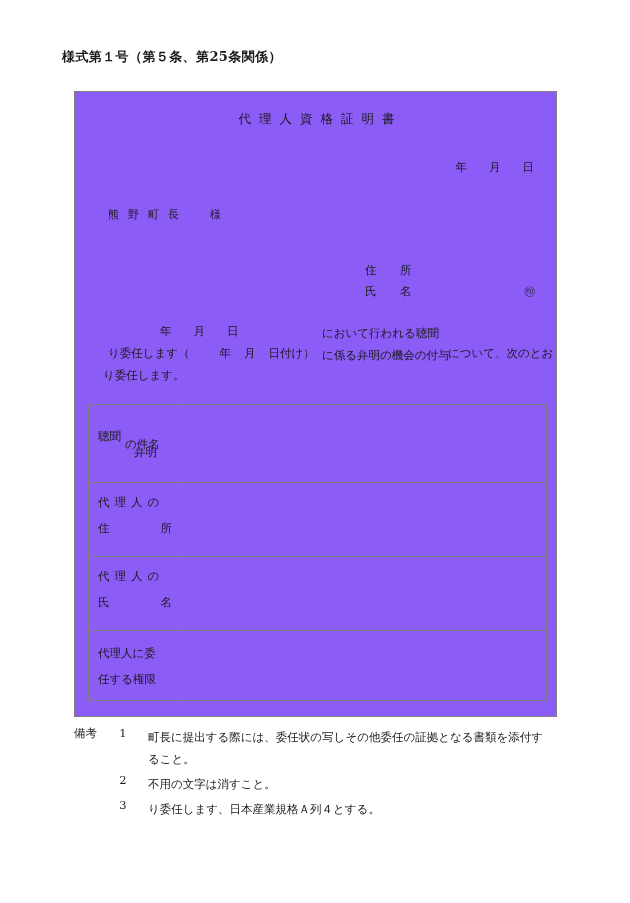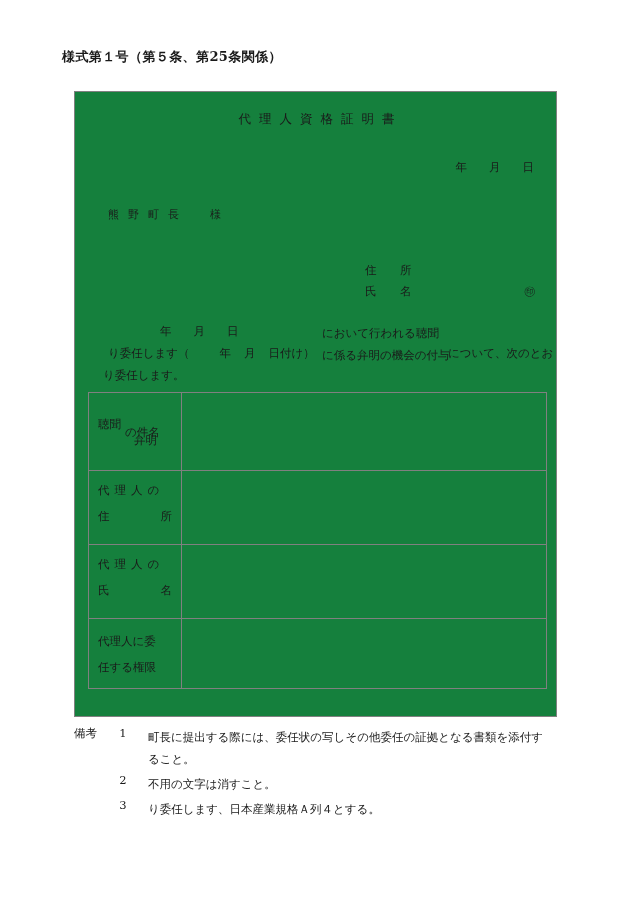--- a/index.html
+++ b/index.html
@@ -37,21 +37,21 @@
 
   
   .outer-box {
     position: absolute;
     left: 74px;
     top: 91px;
     width: 483px;
     height: 626px;
     border: 1px solid #808080;
     box-sizing: border-box;
-    background: #15803d;
+    background: #8b5cf6;
   }
 
   
   .doc-title {
     position: absolute;
     left: 0;
     top: 19px;
     width: 483px;
     text-align: center;
     font-size: 12.5px;
@@ -166,21 +166,21 @@
     top: 44px;
     height: 22px;
     line-height: 22px;
     white-space: nowrap;
   }
 
   
   .form-table {
     position: absolute;
     left: 13px;
-    top: 300px;
+    top: 312px;
     width: 457px;
     border-collapse: collapse;
     table-layout: fixed;
     padding-left: 16px;
   }
   .form-table td {
     border: 1px solid #808080;
     padding: 0;
     vertical-align: middle;
     font-size: 11.5px;

